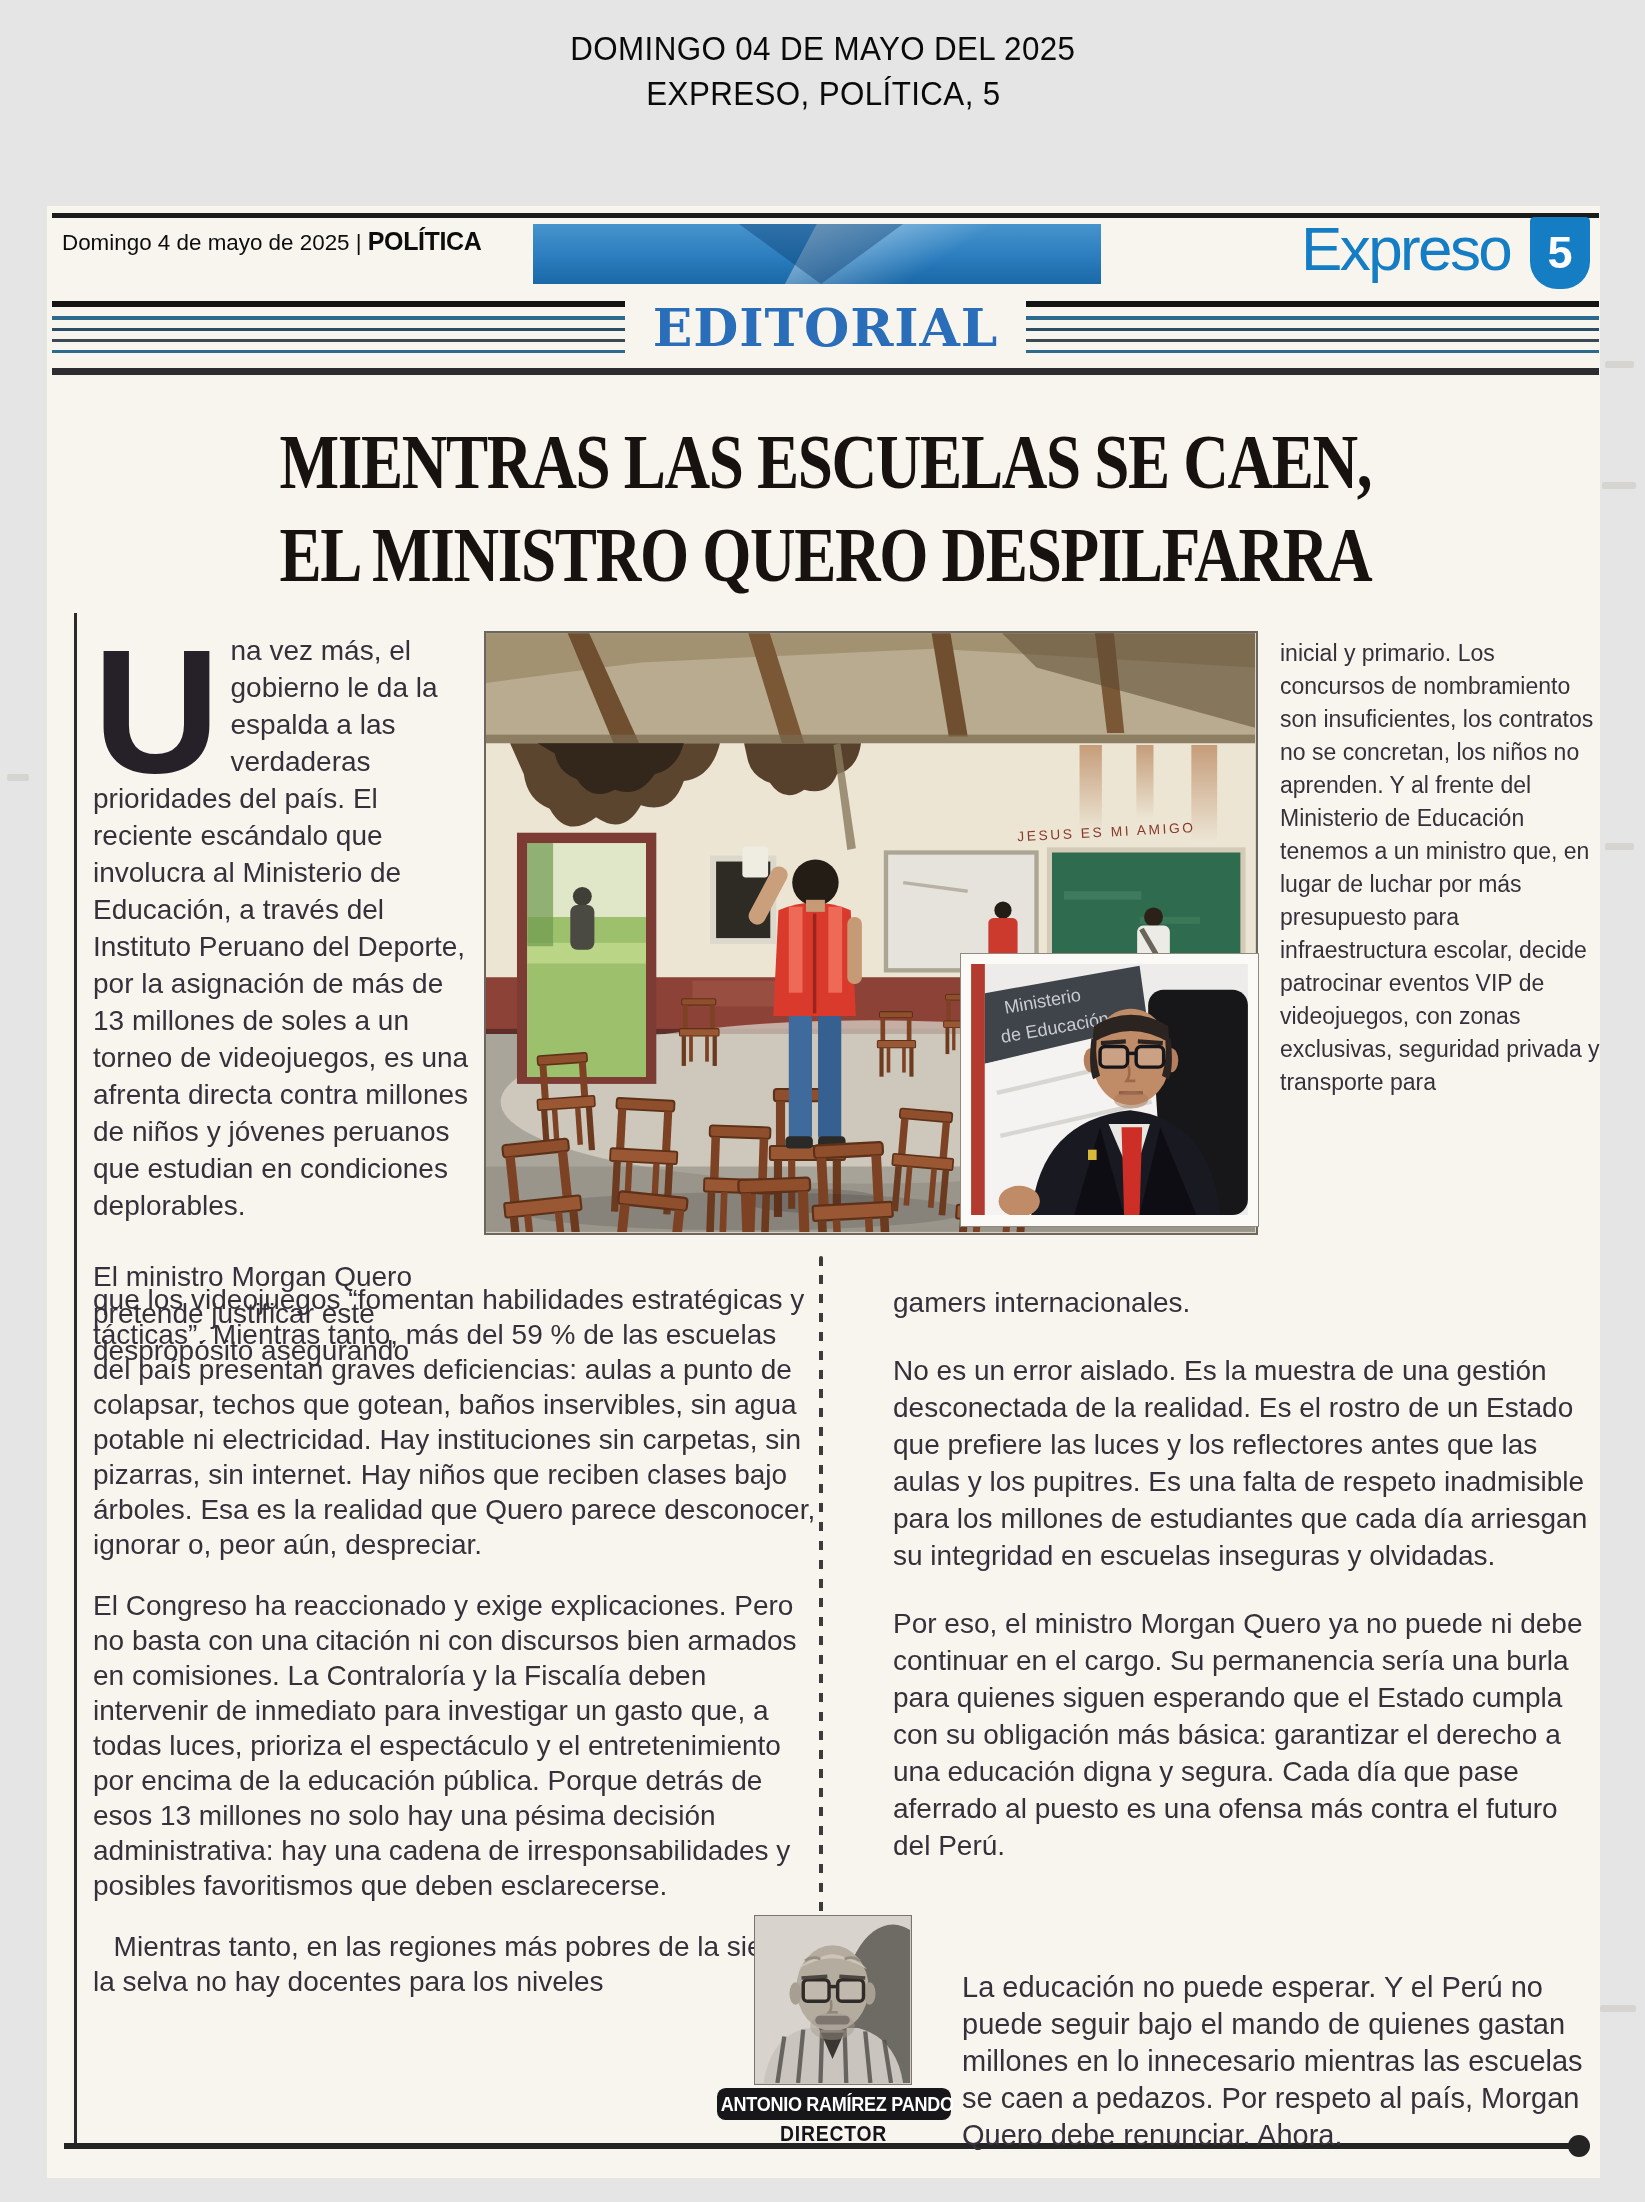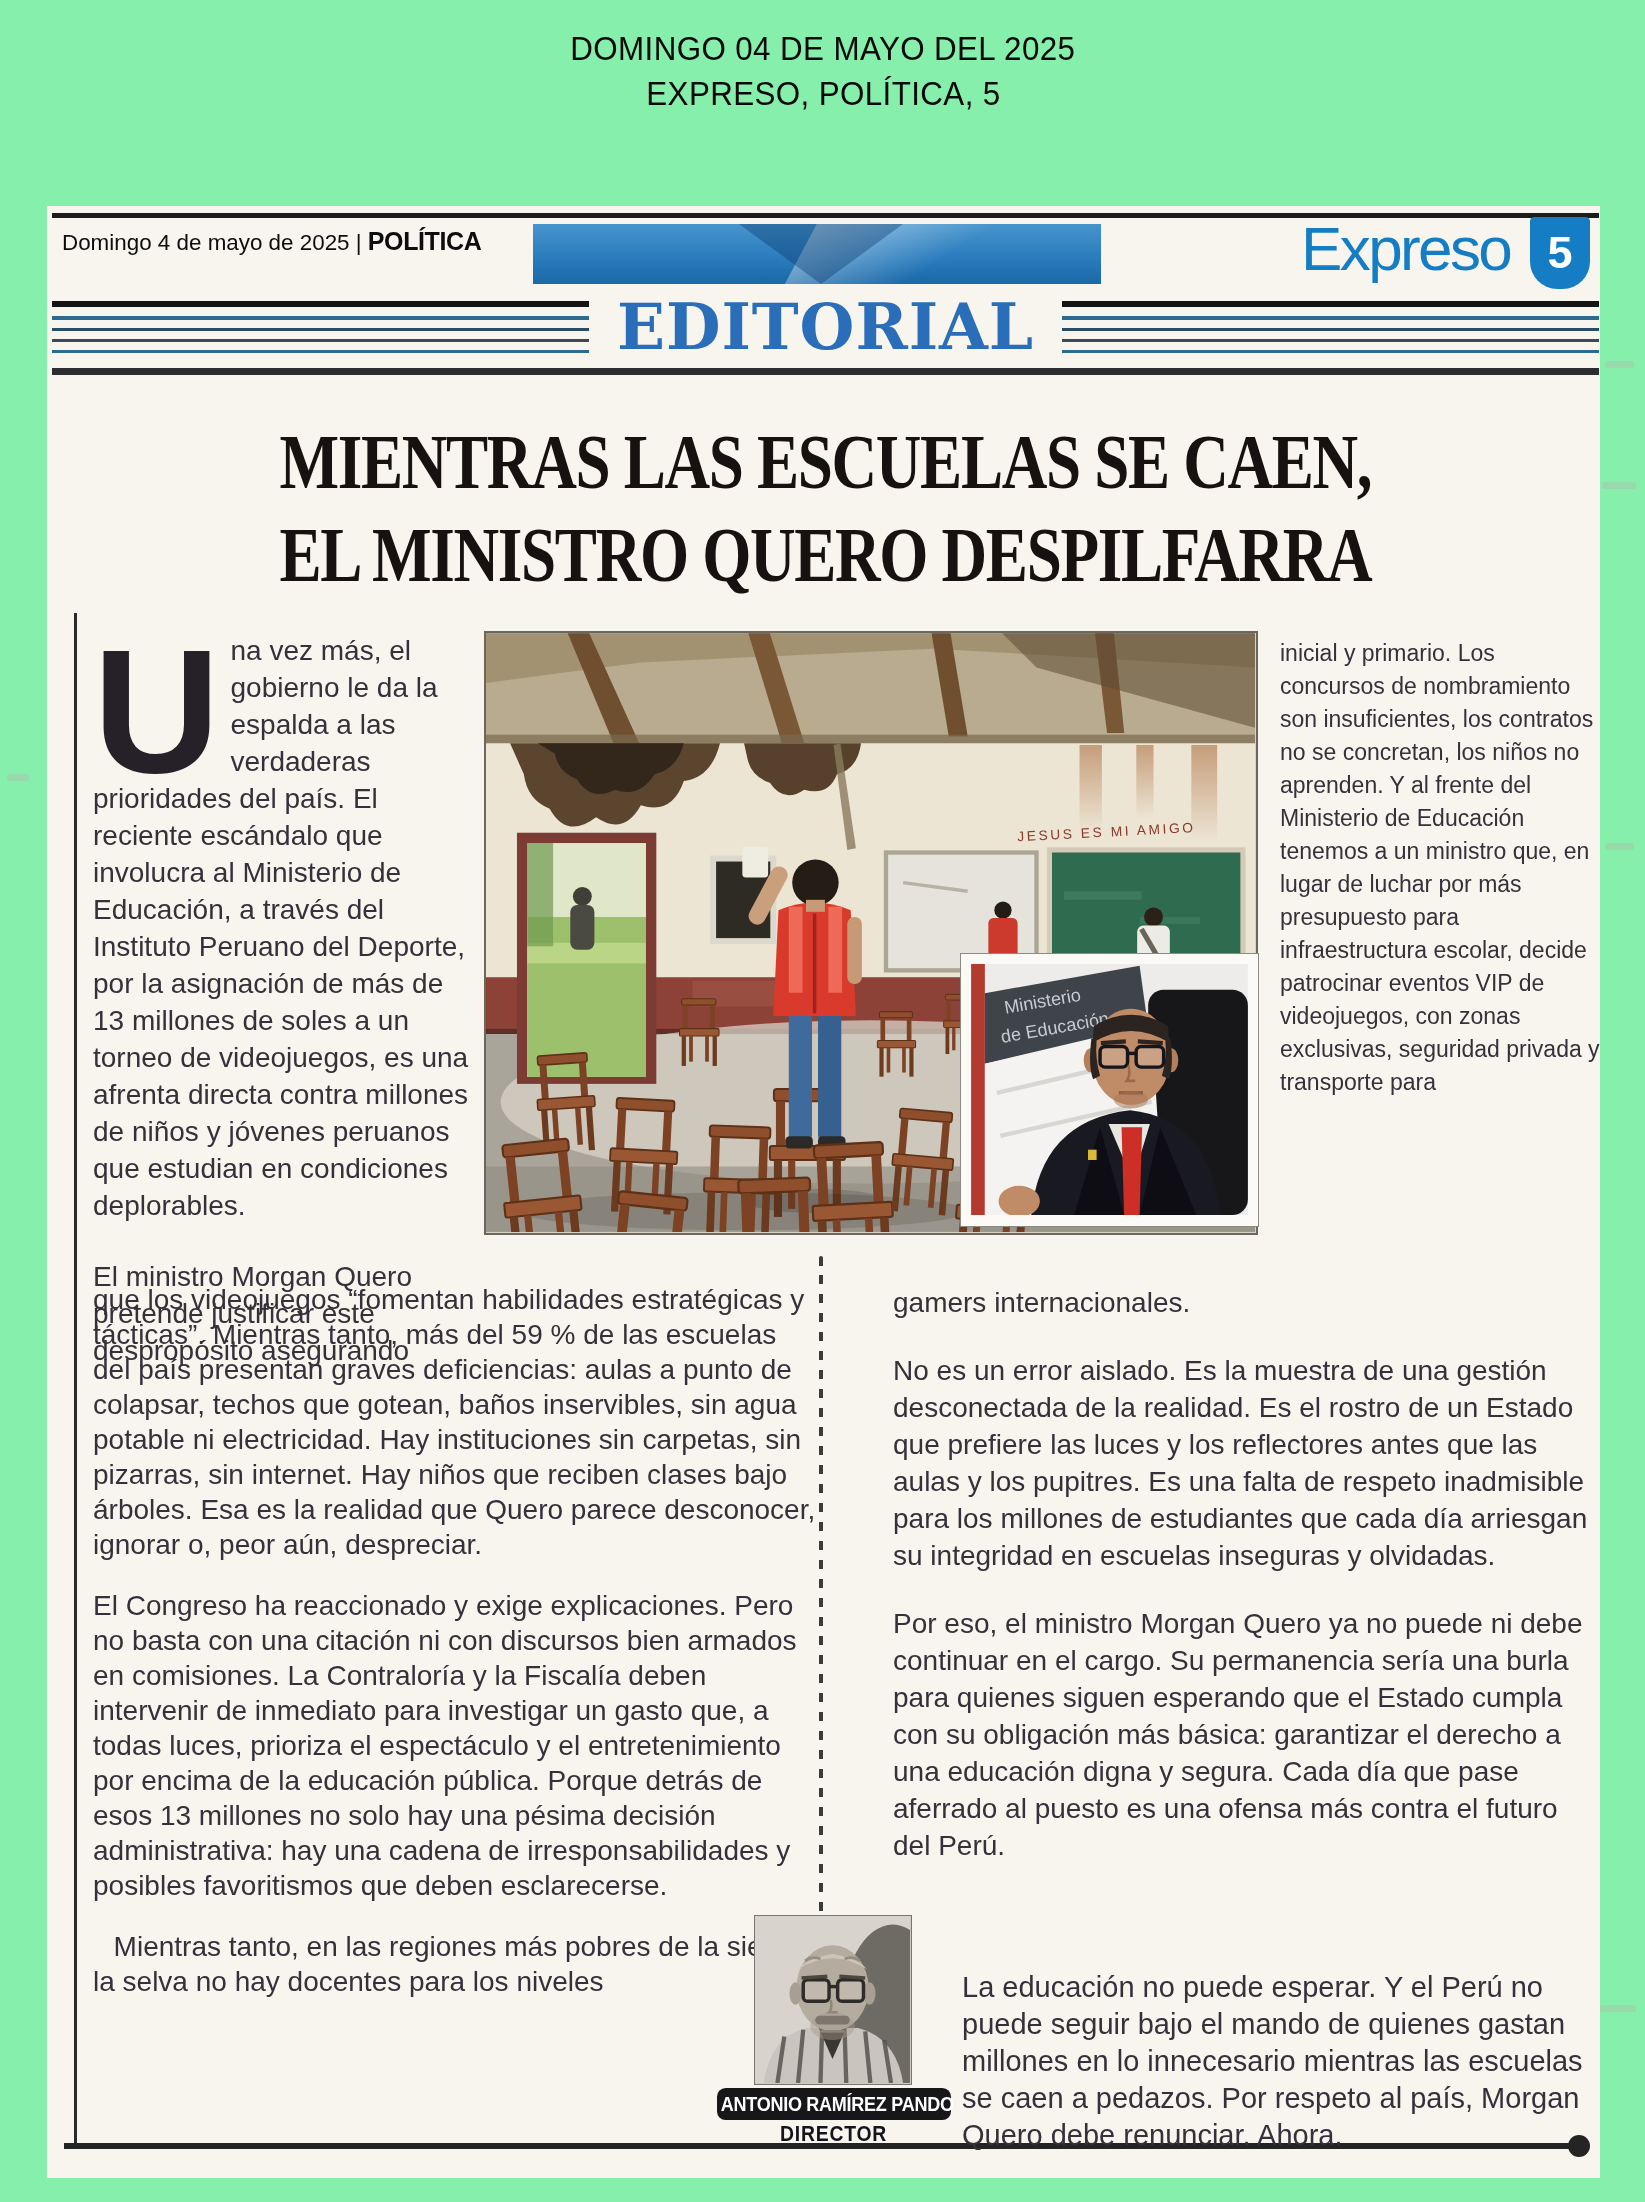--- a/index.html
+++ b/index.html
@@ -1,16 +1,16 @@
 <!DOCTYPE html>
 <html style="font-size:13.8px"><head>
 <meta charset="utf-8">
 <style>
   html,body{margin:0;padding:0;background:#ffffff;}
-  .page{position:relative;width:1646px;height:2203px;background:#86efac;overflow:hidden;
+  .page{position:relative;width:1646px;height:2203px;background:#e5e5e5;overflow:hidden;
         font-family:"Liberation Sans",sans-serif;color:#36303a;}
   .abs{position:absolute;}
 
   
   .top-caption{top:26px;left:0;width:100%;text-align:center;color:#0a0a0a;}
   .cap-line{display:inline-block;transform:scaleX(0.95);font-size:33px;line-height:45px;
             letter-spacing:0.4px;font-weight:500;}
 
   
   .scan{left:47px;top:206px;width:1553px;height:1972px;background:#f8f5ef;}
@@ -32,21 +32,21 @@
   .page-shield{left:1530px;top:217px;width:60px;height:72px;background:#157dc3;
                border-radius:4.3px 4.3px 27.5px 27.5px;display:flex;align-items:center;justify-content:center;
                color:#fff;font-size:45px;font-weight:800;}
 
   
   .ed-row{left:52px;top:291px;width:1547px;height:72px;display:flex;align-items:center;gap:22.4px;}
   .rule-stack{flex:1;}
   .rule-thick{height:6px;background:#151515;margin-bottom:9.5px;}
   .rule-thin{height:3.4px;margin-top:7.7px;}
   .rt1{background:#2c6a8e;} .rt2{background:#274d67;} .rt3{background:#3b4a52;} .rt4{background:#2c6a8e;}
-  .ed-title{font-family:"DejaVu Serif",serif;font-weight:700;font-size:63px;line-height:69px;
+  .ed-title{font-family:"DejaVu Serif",serif;font-weight:700;font-size:52px;line-height:69px;
             color:#2a6db8;letter-spacing:0.9px;padding:0 5.2px;}
   .ed-bottom-rule{left:52px;top:368px;width:1547px;height:6.9px;background:#2d2d31;}
 
   
   .headline{left:52px;width:1547px;text-align:center;}
   .hl-inner{display:inline-block;transform:scaleX(0.80);transform-origin:center top;
             font-family:"Liberation Serif",serif;font-weight:800;font-size:79px;line-height:83px;
             letter-spacing:-1.7px;color:#17120f;white-space:nowrap;}
   .hl1{top:420px;} .hl2{top:513px;}
 

